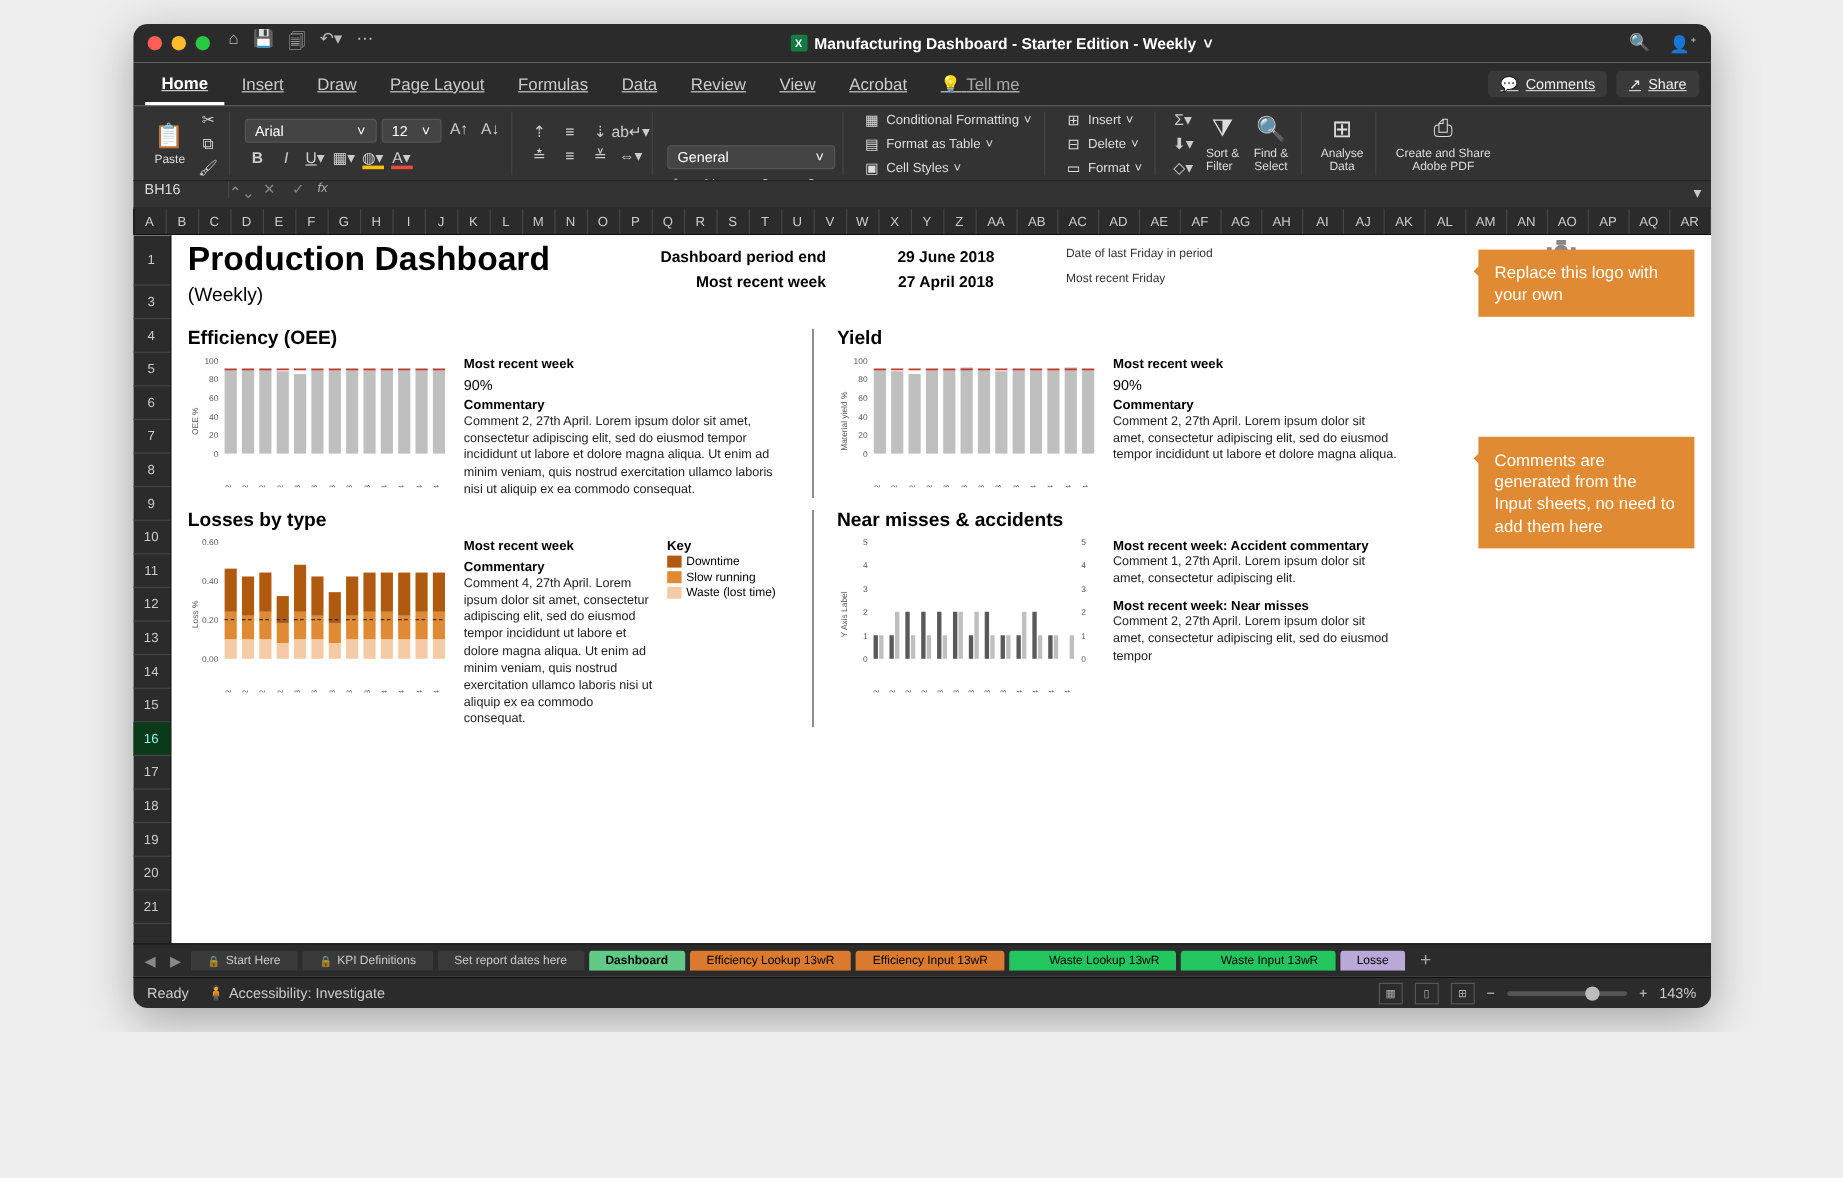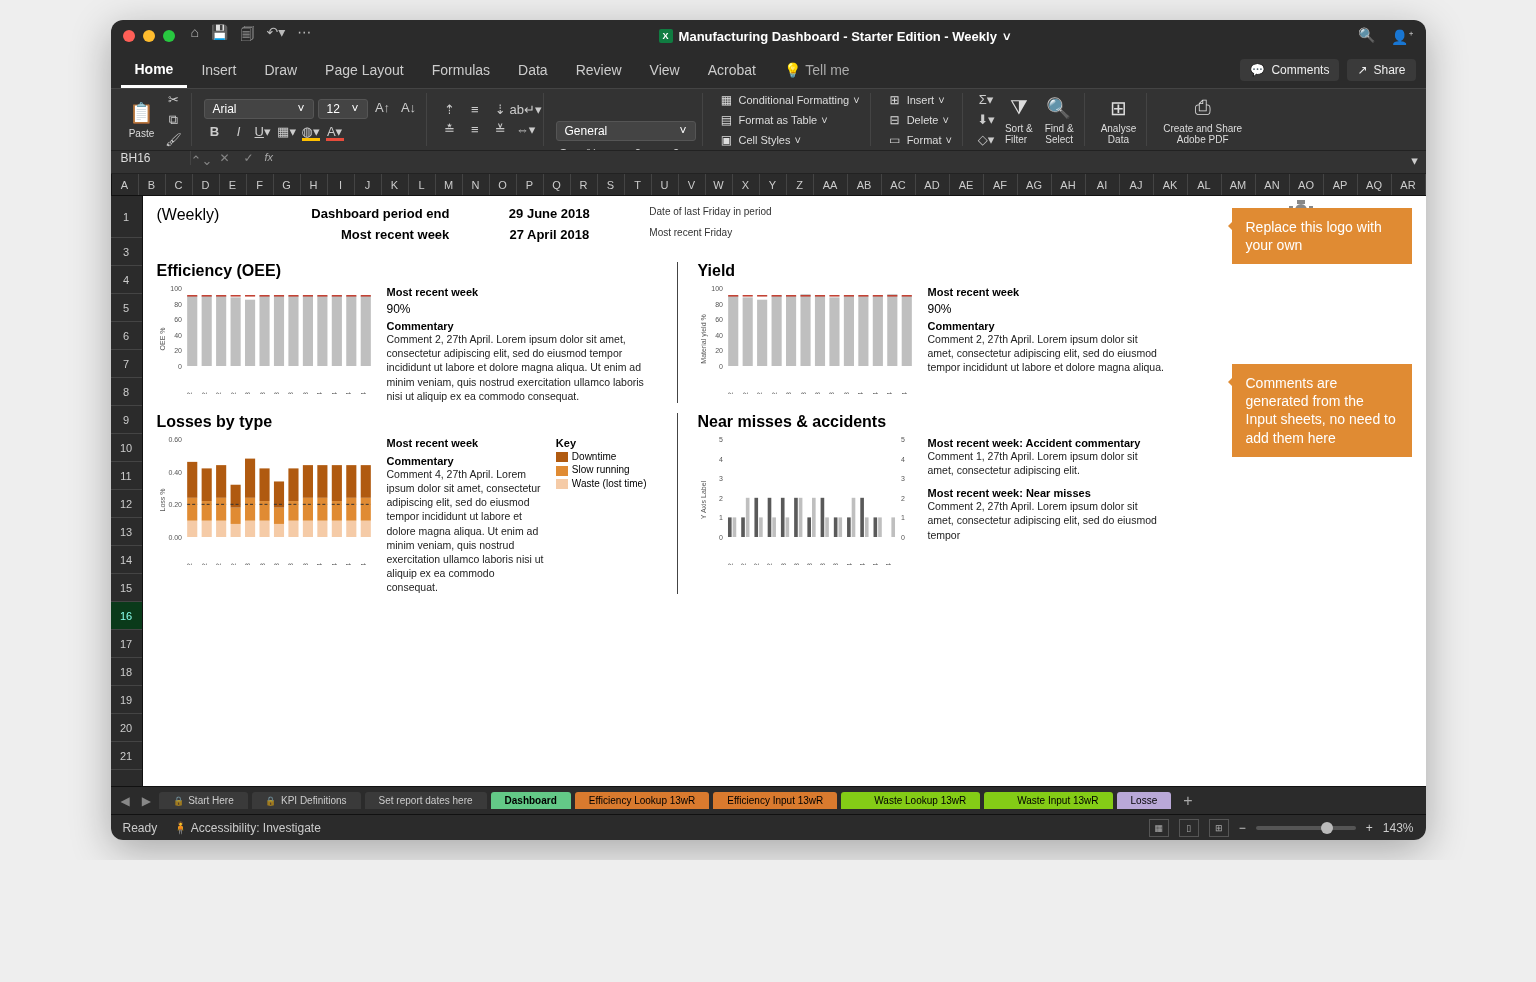--- a/index.html
+++ b/index.html
@@ -8,21 +8,21 @@
   
   .titlebar { background:#2b2b2b; color:#ddd; display:flex; align-items:center; height:32px; padding:0 12px; font-size:13px; }
   .traffic { display:flex; gap:8px; }
   .dot { width:12px; height:12px; border-radius:50%; }
   .dot.red{background:#ff5f57;} .dot.yellow{background:#febc2e;} .dot.green{background:#28c840;}
   .tb-icons { display:flex; gap:12px; margin-left:16px; color:#bbb; font-size:14px; }
   .tb-title { flex:1; text-align:center; display:flex; align-items:center; justify-content:center; gap:6px; font-weight:600; color:#fff; font-size:13px;}
   .tb-right { display:flex; gap:16px; color:#bbb; font-size:14px; }
   .excel-ic { width:14px; height:14px; display:inline-flex; align-items:center; justify-content:center; background:#107c41; color:#fff; font-size:9px; font-weight:bold; border-radius:2px;}
   
-  .tabs-row { background:#2b2b2b; color:#ccc; display:flex; align-items:center; height:36px; padding:0 10px; font-size:14px; }
+  .tabs-row { background:#2b2b2b; color:#ccc; display:flex; align-items:center; height:36px; padding:0 10px; font-size:14px;text-decoration:underline; }
   .tabs-row .tab { padding:0 14px; height:36px; display:flex; align-items:center; cursor:pointer; }
   .tabs-row .tab.active { color:#fff; border-bottom:3px solid #fff; font-weight:600; }
   .tabs-row .spacer { flex:1; }
   .btn-dark { background:#3a3a3a; color:#eee; padding:4px 10px; border-radius:4px; font-size:12px; display:flex; align-items:center; gap:6px; margin-left:8px; cursor:pointer; }
   .ribbon { background:#333; color:#ddd; height:62px; display:flex; align-items:center; gap:6px; padding:4px 8px; font-size:12px; border-top:1px solid #444;}
   .rib-group { display:flex; align-items:center; gap:4px; padding:0 6px; height:100%; border-right:1px solid #444;}
   .rib-group:last-child { border-right:none; }
   .rib-big { display:flex; flex-direction:column; align-items:center; justify-content:center; font-size:10px; gap:2px; padding:0 4px; cursor:pointer; }
   .rib-big svg, .rib-big .glyph { width:26px; height:26px; display:flex; align-items:center; justify-content:center; font-size:20px; color:#ddd;}
   .rib-col { display:flex; flex-direction:column; gap:2px; }
@@ -74,21 +74,21 @@
   .key div { margin-bottom:2px;}
   table.kv { font-size:11px; }
   table.kv td { padding:2px 10px 2px 0;}
   
   .sheettabs { background:#2b2b2b; color:#ccc; height:28px; display:flex; align-items:center; font-size:12px; padding:0 6px; gap:4px; border-top:1px solid #111;}
   .nav-arr { color:#888; padding:0 4px; cursor:pointer;}
   .stab { padding:3px 14px; background:#3a3a3a; border-radius:3px 3px 0 0; cursor:pointer; display:flex; align-items:center; gap:4px; font-size:10px;}
   .stab.lock::before { content:'🔒'; font-size:9px; opacity:.6;}
   .stab.active { background:#63c987; color:#000; font-weight:bold;}
   .stab.orange { background:#d97a2e; color:#000;}
-  .stab.blue { background:#84cc16; color:#000;padding-left:33px;}
+  .stab.blue { background:#22c55e; color:#000;padding-left:33px;}
   .stab.purple { background:#b9a8d8; color:#000;}
   .stab.plus { background:transparent; font-size:16px; padding:0 8px; color:#aaa;}
   
   .status { background:#2b2b2b; color:#ccc; height:26px; display:flex; align-items:center; font-size:12px; padding:0 12px; gap:16px; border-top:1px solid #111;}
   .status .right { margin-left:auto; display:flex; align-items:center; gap:10px;}
   .zoom-track { width:100px; height:4px; background:#555; position:relative; border-radius:2px;}
   .zoom-thumb { position:absolute; width:12px; height:12px; background:#bbb; border-radius:50%; top:-4px; left:65px;}
   .viewbtn { width:20px; height:18px; border:1px solid #555; display:inline-flex; align-items:center; justify-content:center; font-size:9px; color:#aaa;}
 </style>
 </head>
@@ -345,20 +345,21 @@
         <div class="rh">18</div>
         <div class="rh">19</div>
         <div class="rh">20</div>
         <div class="rh">21</div>
       </div>
     <div class="sheet">
       <div class="dash">
 
         <div class="hdrrow" style="position:relative;">
           <div>
+            <div class="hdr-title">Production Dashboard</div>
             <div class="hdr-sub">(Weekly)</div>
           </div>
           <div class="hdr-meta">
             <div class="lab">Dashboard period end</div>
             <div class="val">29 June 2018</div>
             <div class="note">Date of last Friday in period</div>
             <div class="lab">Most recent week</div>
             <div class="val">27 April 2018</div>
             <div class="note">Most recent Friday</div>
           </div>

